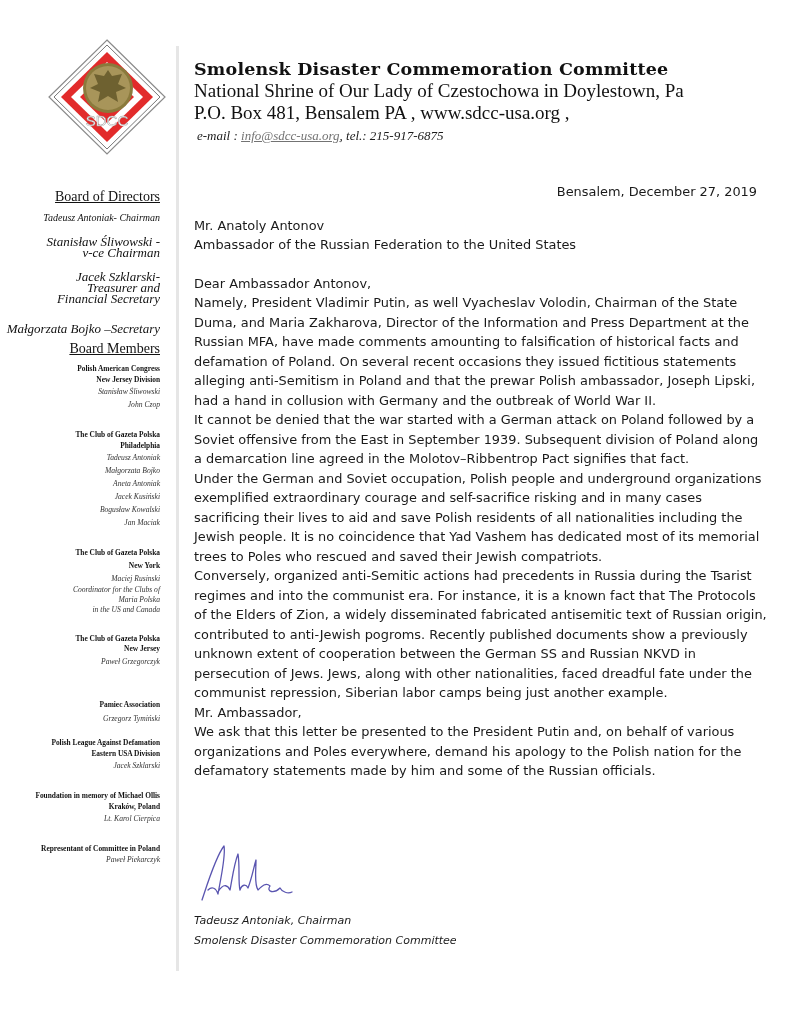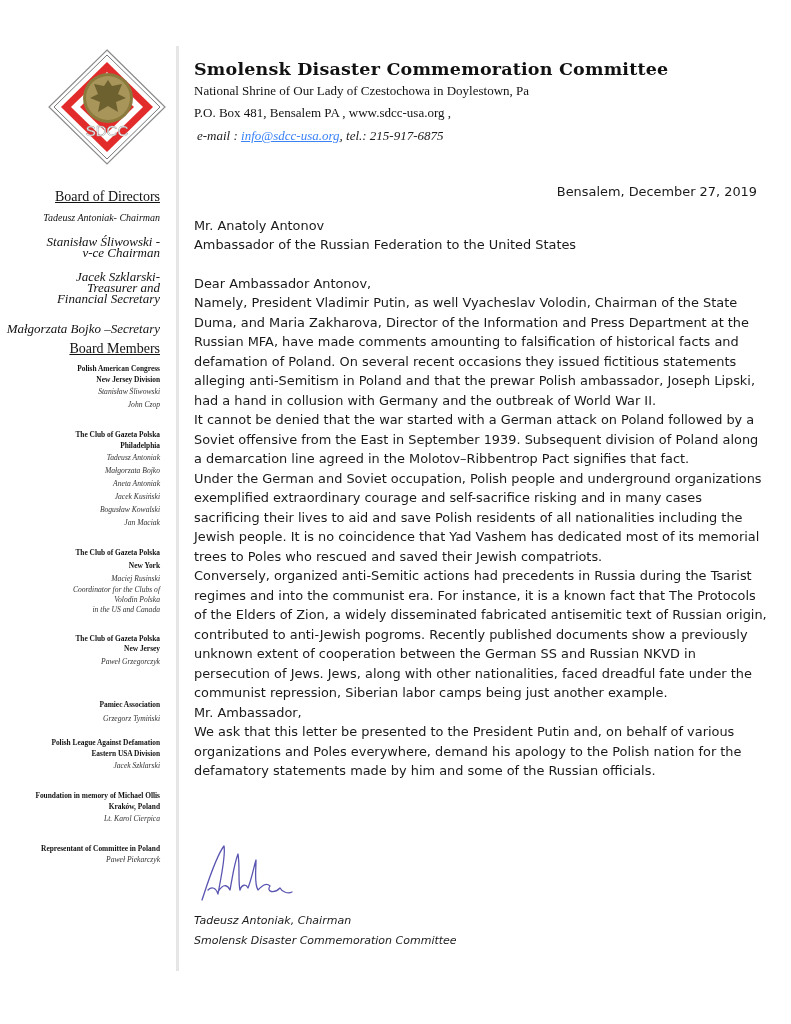--- a/index.html
+++ b/index.html
@@ -1,27 +1,27 @@
 <!DOCTYPE html>
 <html><head>
 <meta charset="utf-8">
 <style>
   * { box-sizing: border-box; margin: 0; padding: 0; }
   html, body { width: 791px; height: 1024px; background: #ffffff; overflow: hidden; }
   body { position: relative; font-family: "Liberation Sans", sans-serif; color: #1a1a1a; }
 
-  .logo { position: absolute; left: 46px; top: 48px; width: 122px; height: 118px; }
+  .logo { position: absolute; left: 46px; top: 38px; width: 122px; height: 118px; }
 
   .divider { position: absolute; left: 176px; top: 46px; width: 3px; height: 925px; background: #e6e6e6; }
 
   .header { position: absolute; left: 194px; top: 58px; }
   .header .org { font-family: "DejaVu Serif", serif; font-weight: bold; font-size: 17.5px; letter-spacing: 0.2px; color: #111; line-height: 22px; }
-  .header .line { font-family: "Liberation Serif", serif; font-size: 13px; line-height: 22px; color: #111; }
+  .header .line { font-family: "Liberation Serif", serif; font-size: 19px; line-height: 22px; color: #111; }
   .header .contact { font-family: "Liberation Serif", serif; font-style: italic; font-size: 13px; line-height: 20px; margin-left: 3px; margin-top: 2px; }
-  .header .contact a { color: #3b82f6; text-decoration: underline; text-align: center; }
+  .header .contact a { color: #737373; text-decoration: underline; text-align: center; }
 
   .sidebar { position: absolute; left: 0; top: 190px; width: 160px; text-align: right; font-family: "Liberation Serif", serif; color: #111; }
   .sidebar .heading { font-size: 14px; text-decoration: underline; line-height: 14px; }
   .sidebar .officer { font-size: 13px; font-style: italic; line-height: 11px; }
   .sidebar .officer.big { font-size: 10px; }
   .sidebar .org-name { font-size: 7.4px; font-weight: bold; line-height: 10.5px; }
   .sidebar .member { font-size: 7.6px; font-style: italic; color: #333; line-height: 13px; }
   .sidebar .gap-s { height: 8px; }
   .sidebar .gap-m { height: 13px; }
   .sidebar .gap-l { height: 19px; }
@@ -97,21 +97,21 @@
     <div class="member">Jacek Kusiński</div>
     <div class="member">Bogusław Kowalski</div>
     <div class="member">Jan Maciak</div>
   </div>
   <div class="gap-l"></div>
   <div>
     <div class="org-name">The Club of Gazeta Polska</div>
     <div class="org-name" style="line-height:13px">New York</div>
     <div class="member">Maciej Rusinski</div>
     <div class="member" style="line-height:10px">Coordinator for the Clubs of</div>
-    <div class="member" style="line-height:10px">Volodin Polska</div>
+    <div class="member" style="line-height:10px">Maria Polska</div>
     <div class="member" style="line-height:10px">in the US and Canada</div>
   </div>
   <div class="gap-l"></div>
   <div>
     <div class="org-name">The Club of Gazeta Polska</div>
     <div class="org-name">New Jersey</div>
     <div class="member">Paweł Grzegorczyk</div>
   </div>
   <div class="gap-l"></div>
   <div class="gap-m"></div>

